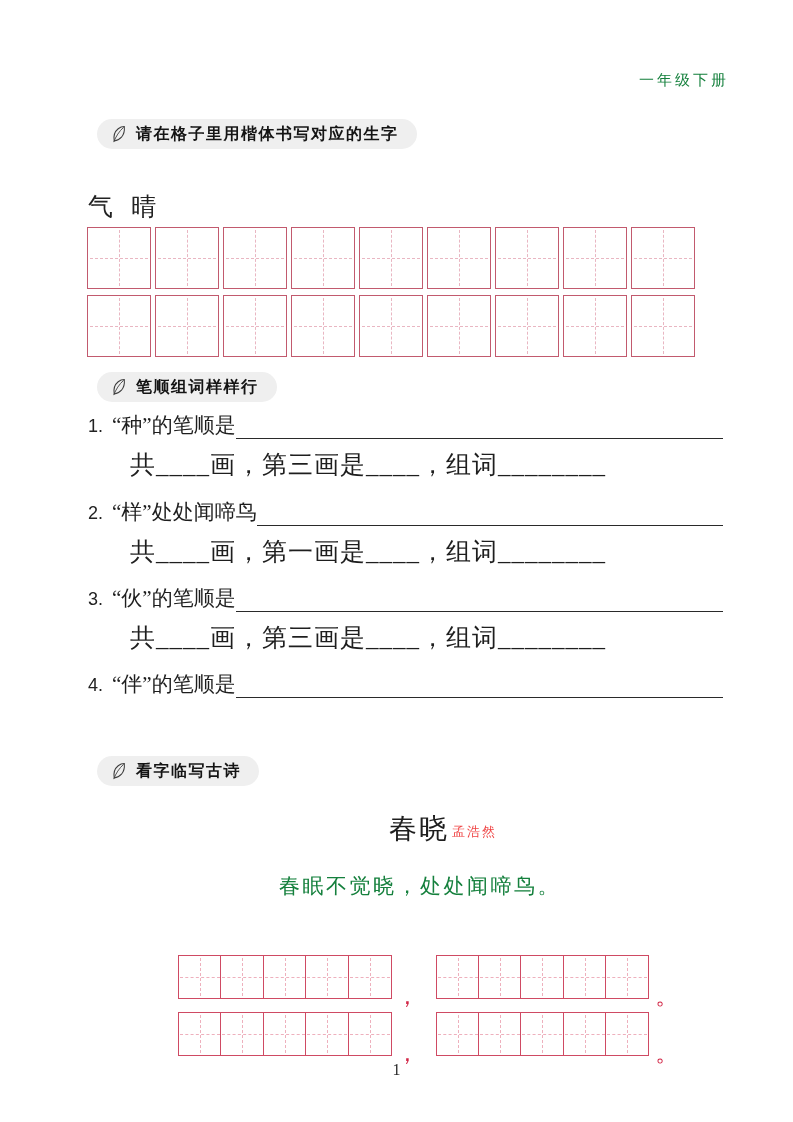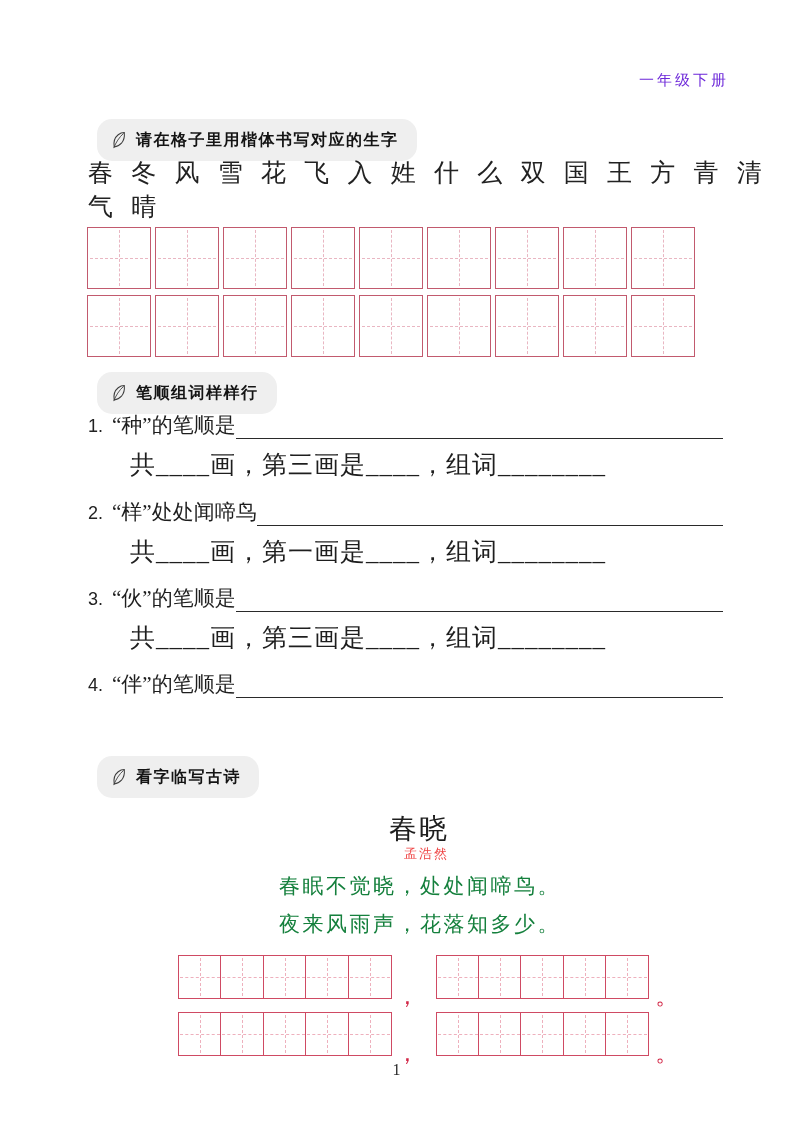--- a/index.html
+++ b/index.html
@@ -12,24 +12,24 @@
     --ink:#1e1e1e;
   }
   html,body{margin:0;padding:0;background:#888;}
   .page{
     position:relative;width:793px;height:1122px;margin:0 auto;
     background:#ffffff;color:var(--ink);overflow:hidden;
     font-family:"Liberation Serif","DejaVu Serif",serif;
   }
   .header-right{
     position:absolute;top:71px;right:64px;
-    font-size:15px;letter-spacing:3px;color:#6d28d9;
+    font-size:15px;letter-spacing:3px;color:#15803d;
   }
   .pill{
-    position:absolute;left:97px;height:42px;background:var(--pill);
+    position:absolute;left:97px;height:30px;background:var(--pill);
     border-radius:15px;display:inline-flex;align-items:center;gap:9px;
     padding:0 18px 0 14px;
     font-family:"Liberation Sans","DejaVu Sans",sans-serif;
     font-weight:700;font-size:16px;letter-spacing:1.5px;color:#141414;
   }
   .pill svg{display:block;}
   .charline{
     position:absolute;left:88px;font-size:25px;letter-spacing:6px;
     white-space:pre;line-height:1.2;color:#222;
   }
@@ -44,21 +44,21 @@
   
   .q{position:absolute;left:88px;width:635px;}
   .q-line1{display:flex;align-items:baseline;font-size:21px;line-height:26px;}
   .q-num{
     font-family:"Liberation Sans","DejaVu Sans",sans-serif;
     font-size:18px;margin-right:9px;color:#222;
   }
   .q-blank{flex:1 1 auto;border-bottom:1.5px solid #2a2a2a;height:22px;align-self:flex-end;}
   .q-line2{margin-top:13px;margin-left:42px;font-size:25px;line-height:26px;letter-spacing:1px;}
   
-  .poem-title-row{position:absolute;left:389px;display:flex;align-items:flex-end;flex-direction:column;}
+  .poem-title-row{position:absolute;left:389px;display:flex;align-items:flex-end;}
   .poem-title{font-size:28px;line-height:1.15;letter-spacing:2px;}
   .poem-author{font-size:13px;margin-left:3px;margin-bottom:4px;letter-spacing:2px;color:#ef4444;}
   .poem-line{
     position:absolute;left:47px;right:0;text-align:center;
     font-size:21px;letter-spacing:2.5px;line-height:1.2;color:#15803d;
   }
   
   .poem-grid-row{position:absolute;left:178px;display:flex;align-items:flex-end;}
   .poem-group{display:flex;}
   .pg-cell{
@@ -89,21 +89,20 @@
   <div class="pill" style="top:119px">
     <span>
       <svg width="16" height="19" viewBox="0 0 20 23">
         <path d="M4 19.5 C3 13.5 5 7.5 9 4.3 C12 1.9 16 1.5 16.6 1.5 C17.1 6.2 16.1 11.4 13.1 14.9 C10.5 17.8 6.5 19.3 4 19.5 Z" fill="none" stroke="#3c3c3c" stroke-width="1.3"></path>
         <path d="M3.4 21 C6 14 10.3 7.4 15.7 2.6" fill="none" stroke="#3c3c3c" stroke-width="1.1"></path>
       </svg>
     </span>
     <span>请在格子里用楷体书写对应的生字</span>
   </div>
 
-  <div class="charline" style="top:158px">春 冬 风 雪 花 飞 入 姓 什 么 双 国 王 方 青 清</div>
   <div class="charline" style="top:192px">气 晴</div>
 
   <div class="tzg-row" style="top:227px">
       <div class="tzg-cell">
         <span class="vdash"></span>
         <span class="hdash"></span>
       </div>
       <div class="tzg-cell">
         <span class="vdash"></span>
         <span class="hdash"></span>
@@ -230,21 +229,20 @@
     </span>
     <span>看字临写古诗</span>
   </div>
 
   <div class="poem-title-row" style="top:813px">
     <span class="poem-title">春晓</span>
     <span class="poem-author">孟浩然</span>
   </div>
 
   <div class="poem-line" style="top:874px">春眠不觉晓，处处闻啼鸟。</div>
-  <div class="poem-line" style="top:912px">夜来风雨声，花落知多少。</div>
 
   <div class="poem-grid-row" style="top:955px">
     <div class="poem-group">
         <div class="pg-cell">
           <span class="vdash"></span>
           <span class="hdash"></span>
         </div>
         <div class="pg-cell">
           <span class="vdash"></span>
           <span class="hdash"></span>

